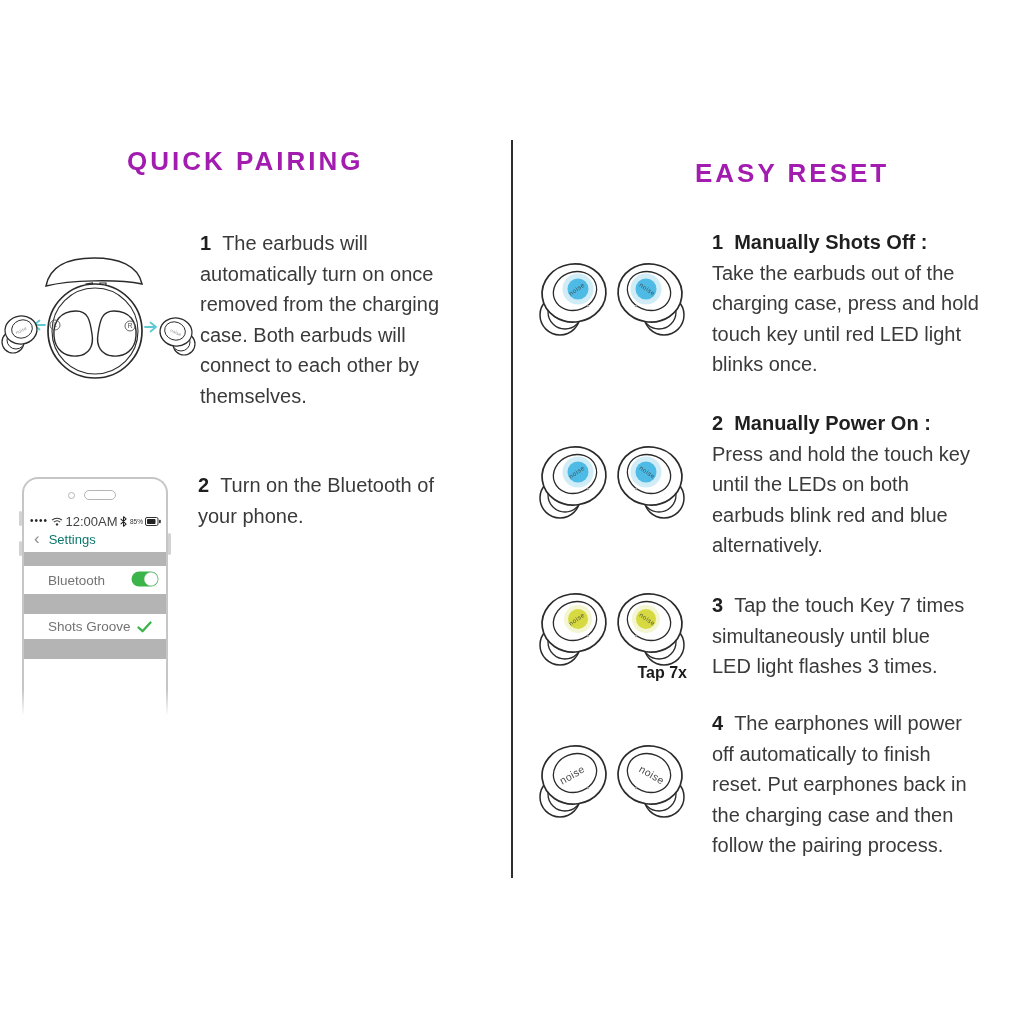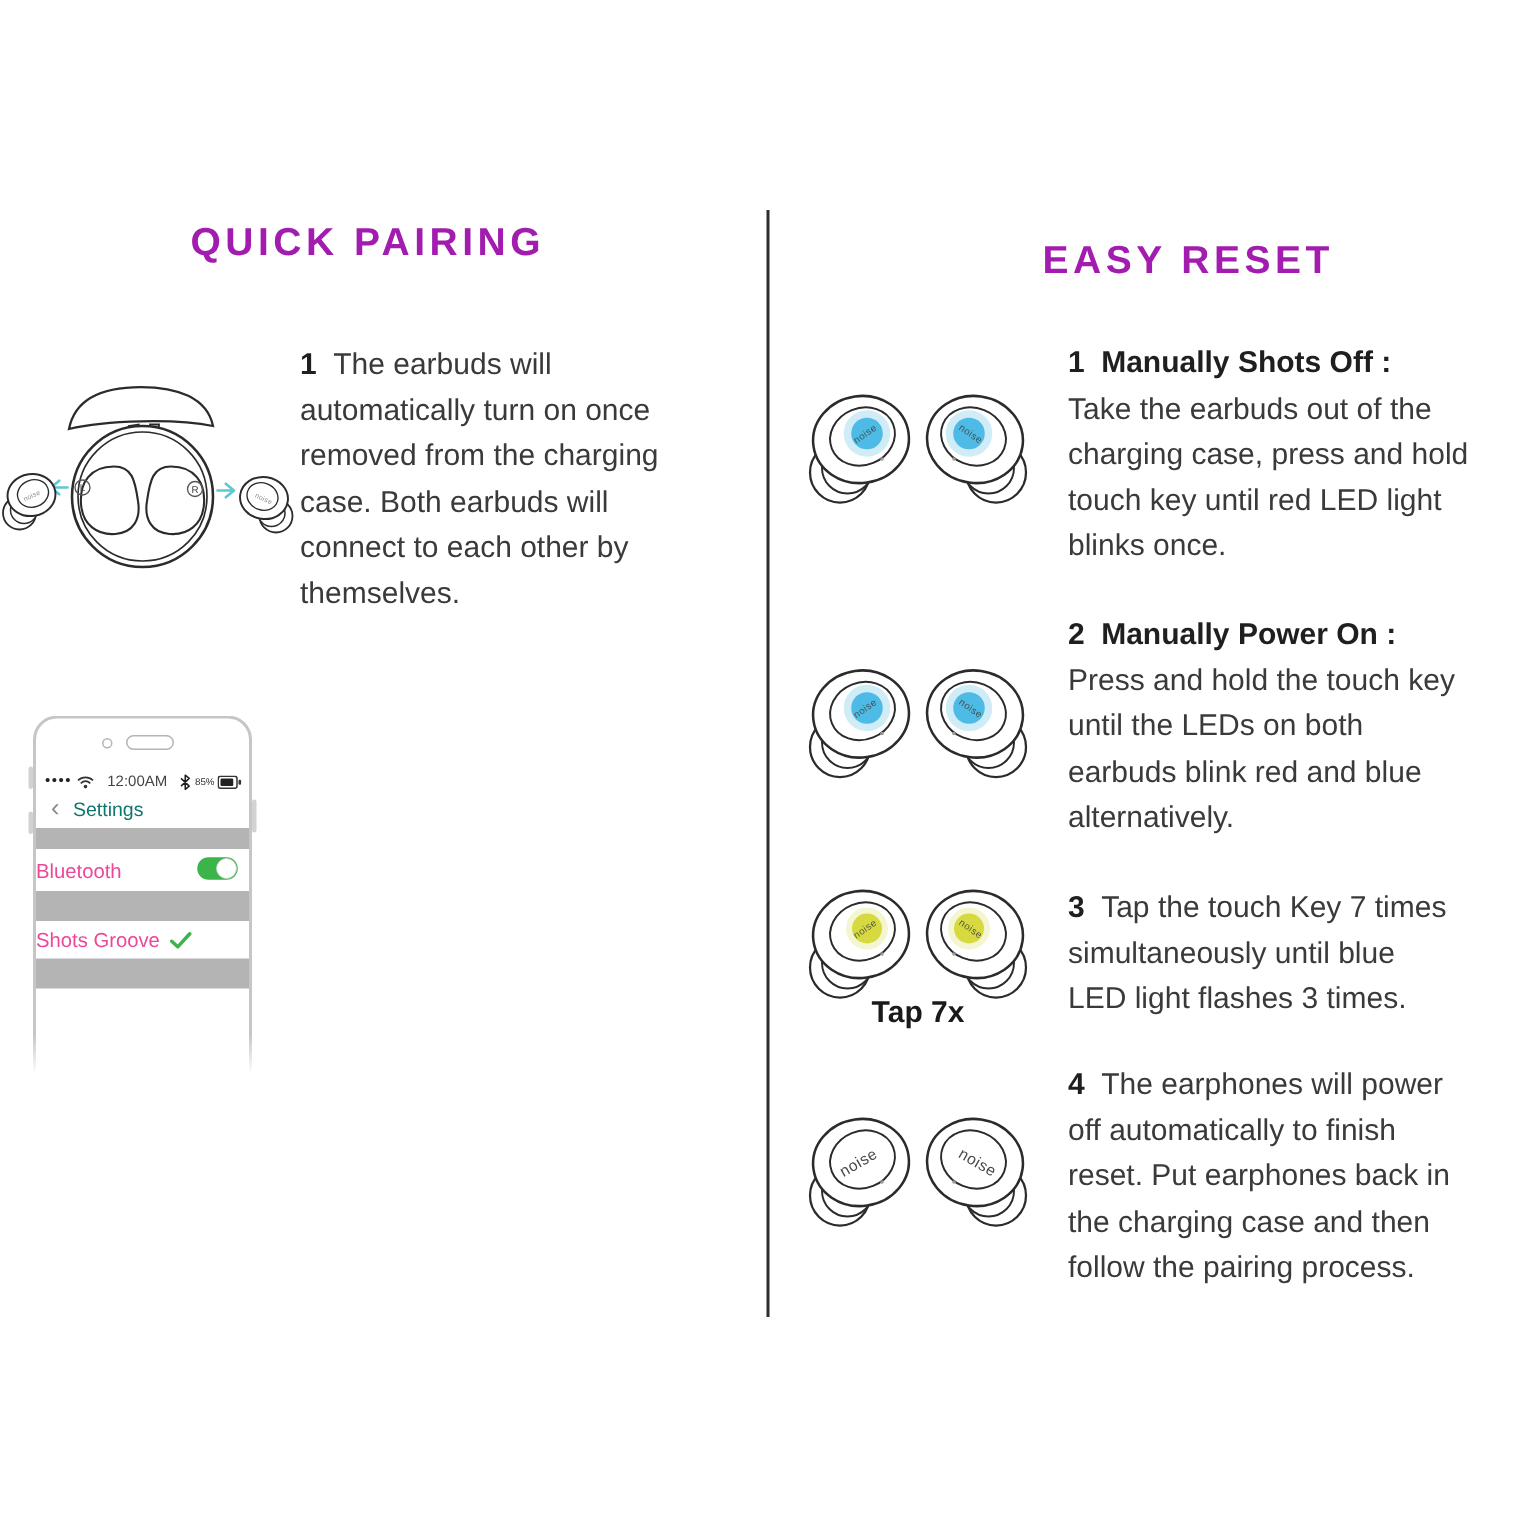--- a/index.html
+++ b/index.html
@@ -9,41 +9,41 @@
   .divider{position:absolute;left:511px;top:140px;width:2px;height:738px;background:#2e2e2e;}
   .step{position:absolute;width:305px;font-size:20px;line-height:30.5px;color:#3a3a3a;}
   .rstep{width:330px;}
   .step .num{font-weight:700;color:#1f1f1f;margin-right:11px;}
   .step .heading{font-weight:700;color:#1f1f1f;}
   .step .body{white-space:pre-line;}
   .step .bodyblock{white-space:pre-line;display:block;}
   .pair{position:absolute;left:537px;width:150px;height:100px;}
   .budtxt{font-size:6.5px;fill:#3f3f3f;text-anchor:middle;opacity:.85;letter-spacing:.4px;}
   .budtxt-big{font-size:10.5px;fill:#4a4a4a;text-anchor:middle;letter-spacing:.4px;}
-  .tap-label{position:absolute;left:537px;top:664px;width:150px;text-align:center;
-             font-size:20px;font-weight:700;color:#1a1a1a;}
+  .tap-label{position:absolute;left:537px;top:664px;width:150px;text-align:right;
+             font-size:16px;font-weight:700;color:#1a1a1a;}
   .case-svg{position:absolute;left:0;top:250px;}
   .casetxt{font-size:4.6px;fill:#8a8a8a;text-anchor:middle;letter-spacing:.2px;}
   .marker{font-size:6.5px;fill:#444;text-anchor:middle;}
   
   .phone{position:absolute;left:22px;top:477px;width:142px;height:241px;
          border:2px solid #c6c6c6;border-bottom:none;border-radius:16px 16px 0 0;background:#fff;}
   .p-cam{position:absolute;left:44px;top:13px;width:5px;height:5px;border:1.5px solid #b5b5b5;border-radius:50%;}
   .p-speaker{position:absolute;left:60px;top:11px;width:30px;height:8px;border:1.5px solid #b5b5b5;border-radius:5px;}
   .p-btn{position:absolute;width:3px;background:#d2d2d2;border-radius:2px;}
   .p-status{position:absolute;left:6px;right:5px;top:34px;height:16px;display:flex;align-items:center;color:#333;}
   .p-dots{font-size:10px;letter-spacing:1px;color:#222;line-height:16px;}
-  .p-time{font-size:10px;color:#444;}
+  .p-time{font-size:13px;color:#444;}
   .p-batt-txt{font-size:6.5px;color:#333;}
   .p-nav{position:absolute;left:10px;top:50px;display:flex;align-items:center;}
   .p-chev{font-size:17px;color:#8a8a8a;margin-right:9px;line-height:20px;}
   .p-navtitle{font-size:13px;color:#0f766e;}
   .p-bar{position:absolute;left:0;right:0;background:#b4b4b4;}
-  .p-row{position:absolute;left:0;right:0;background:#fff;font-size:13.5px;color:#ec4899;
-         display:flex;align-items:center;padding-left:0;box-sizing:border-box;}
+  .p-row{position:absolute;left:0;right:0;background:#fff;font-size:13.5px;color:#737373;
+         display:flex;align-items:center;padding-left:24px;box-sizing:border-box;}
   .p-toggle{position:absolute;right:7px;top:5px;}
   .p-fade{position:absolute;left:-3px;right:-3px;bottom:-2px;height:32px;
           background:linear-gradient(to bottom,rgba(255,255,255,0),#ffffff 80%);}
 </style>
 </head>
 <body>
 
 <div class="canvas">
 
   <svg width="0" height="0" style="position:absolute" aria-hidden="true">
@@ -101,20 +101,24 @@
   </svg>
 
   <div class="step" style="left:200px;top:228px">
     <b class="num">1</b><span class="body">The earbuds will
 automatically turn on once
 removed from the charging
 case. Both earbuds will
 connect to each other by
 themselves.</span>
   </div>
+  <div class="step" style="left:198px;top:470px">
+    <b class="num">2</b><span class="body">Turn on the Bluetooth of
+your phone.</span>
+  </div>
 
   <div class="phone">
     <div class="p-cam"></div>
     <div class="p-speaker"></div>
     <div class="p-btn" style="left:-5px;top:32px;height:15px"></div>
     <div class="p-btn" style="left:-5px;top:62px;height:15px"></div>
     <div class="p-btn" style="right:-5px;top:54px;height:22px"></div>
 
     <div class="p-status">
       <span class="p-dots">••••</span>

